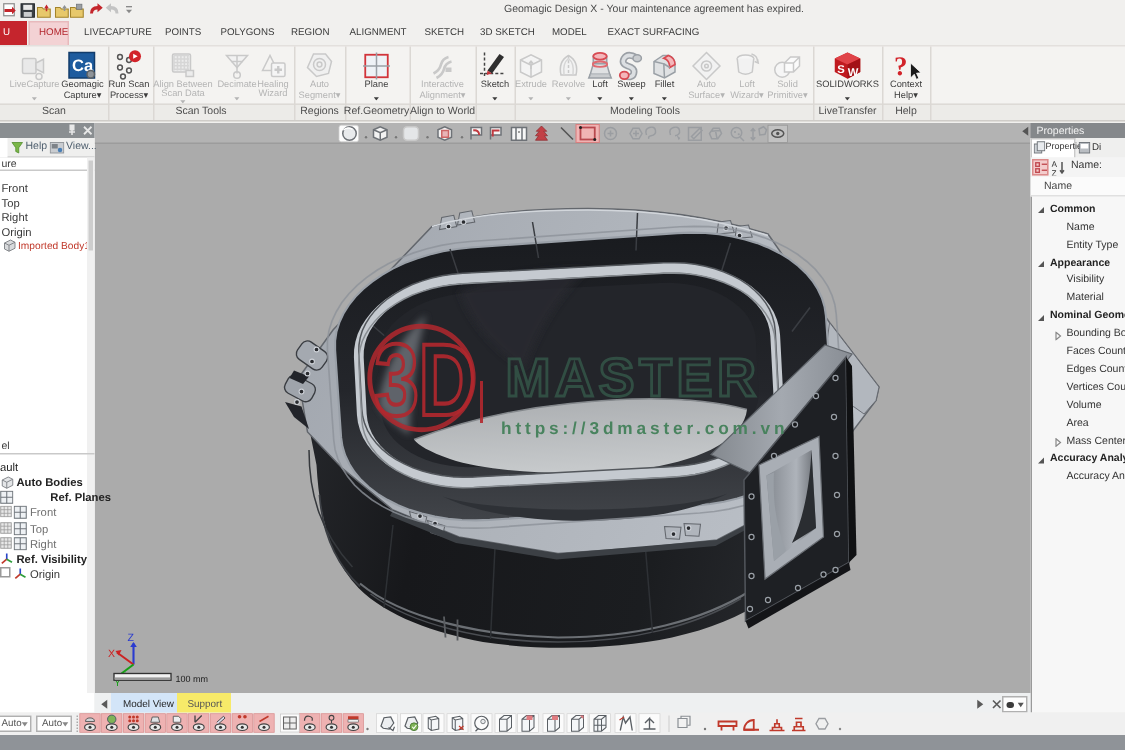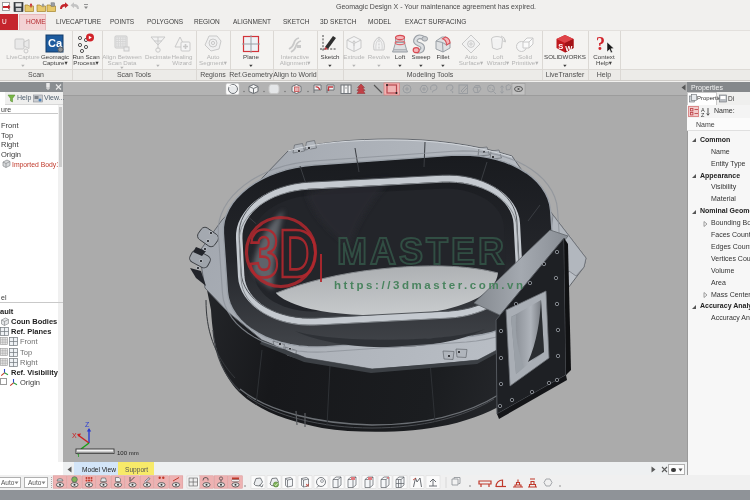--- a/index.html
+++ b/index.html
@@ -504,32 +504,32 @@
 <div class="ab txt" style="position:absolute;left:1px;top:149.5px;width:40px;height:9px;font-size:7.5px;color:#3a3a3a;">Origin</div>
 <svg class="ab" style="position:absolute;left:2px;top:159px;width:9px;height:9px;" viewBox="0 0 9 9">
     <path d="M1 3 l4 -2 l3 1.5 l0 4 l-4 2 l-3 -1.5 Z" fill="#d8dadc" stroke="#7a7e82" stroke-width="0.6"></path>
     <path d="M1 3 l3 1.5 l0 4 M4 4.5 l4 -2" fill="none" stroke="#7a7e82" stroke-width="0.6"></path>
   </svg>
 <div class="ab txt" style="position:absolute;left:12px;top:160.5px;width:50px;height:9px;font-size:6.8px;color:#c0392b;">Imported Body1</div>
 <div class="ab" style="position:absolute;left:58px;top:105px;width:5px;height:357px;background:#f0f0f0;"></div>
 <div class="ab" style="position:absolute;left:59px;top:107px;width:3px;height:60px;background:#cdcdcd;"></div>
 <div class="ab txt" style="position:absolute;left:1px;top:293.5px;width:40px;height:8px;font-size:7px;color:#3c3c3c;">el</div>
 <div class="ab" style="position:absolute;left:0px;top:301.5px;width:63px;height:1px;background:#c9c9c9;"></div>
-<div class="ab txt" style="position:absolute;left:0px;top:306.5px;width:40px;height:9px;font-size:7.5px;font-weight:bold;color:#222;">ault</div>
+<div class="ab txt" style="position:absolute;left:0px;top:306.5px;width:40px;height:9px;font-size:7.5px;font-weight:normal;color:#222;">ault</div>
 <svg class="ab" style="position:absolute;left:0px;top:316.5px;width:10px;height:9px;" viewBox="0 0 9 9">
     <path d="M1 3 l4 -2 l3 1.5 l0 4 l-4 2 l-3 -1.5 Z" fill="#e4e6e8" stroke="#7a7e82" stroke-width="0.6"></path>
     <path d="M1 3 l3 1.5 l0 4 M4 4.5 l4 -2" fill="none" stroke="#7a7e82" stroke-width="0.6"></path>
   </svg>
-<div class="ab txt" style="position:absolute;left:11px;top:316.5px;width:52px;height:9px;font-size:7.5px;font-weight:bold;color:#222;">Coun Bodies</div>
+<div class="ab txt" style="position:absolute;left:11px;top:316.5px;width:52px;height:9px;font-size:7.5px;font-weight:bold;color:#222;">Auto Bodies</div>
 <svg class="ab" style="position:absolute;left:0px;top:326.5px;width:9px;height:9px;" viewBox="0 0 9 9">
     <rect x="0.5" y="0.5" width="8" height="8" fill="#eef1f4" stroke="#6f757b" stroke-width="0.7"></rect>
     <line x1="4.5" y1="0.5" x2="4.5" y2="8.5" stroke="#6f757b" stroke-width="0.7"></line>
     <line x1="0.5" y1="4.5" x2="8.5" y2="4.5" stroke="#6f757b" stroke-width="0.7"></line>
   </svg>
-<div class="ab txt" style="position:absolute;left:11px;top:326.5px;width:63px;height:9px;font-size:7.5px;font-weight:bold;color:#222;">Ref. Planes</div>
+<div class="ab txt" style="position:absolute;left:11px;top:326.5px;width:63px;height:9px;font-size:7.5px;font-weight:bold;color:#222;text-align:right;">Ref. Planes</div>
 <svg class="ab" style="position:absolute;left:0px;top:337px;width:8px;height:8px;" viewBox="0 0 8 8">
     <rect x="0.5" y="0.5" width="7" height="7" fill="#e8e8e8" stroke="#9a9a9a" stroke-width="0.6"></rect>
     <line x1="2.8" y1="0.5" x2="2.8" y2="7.5" stroke="#9a9a9a" stroke-width="0.5"></line>
     <line x1="5.2" y1="0.5" x2="5.2" y2="7.5" stroke="#9a9a9a" stroke-width="0.5"></line>
     <line x1="0.5" y1="2.8" x2="7.5" y2="2.8" stroke="#9a9a9a" stroke-width="0.5"></line>
     <line x1="0.5" y1="5.2" x2="7.5" y2="5.2" stroke="#9a9a9a" stroke-width="0.5"></line>
   </svg>
 <svg class="ab" style="position:absolute;left:9px;top:337px;width:9px;height:9px;" viewBox="0 0 9 9">
     <rect x="0.5" y="0.5" width="8" height="8" fill="#eef1f4" stroke="#6f757b" stroke-width="0.7"></rect>
     <line x1="4.5" y1="0.5" x2="4.5" y2="8.5" stroke="#6f757b" stroke-width="0.7"></line>

